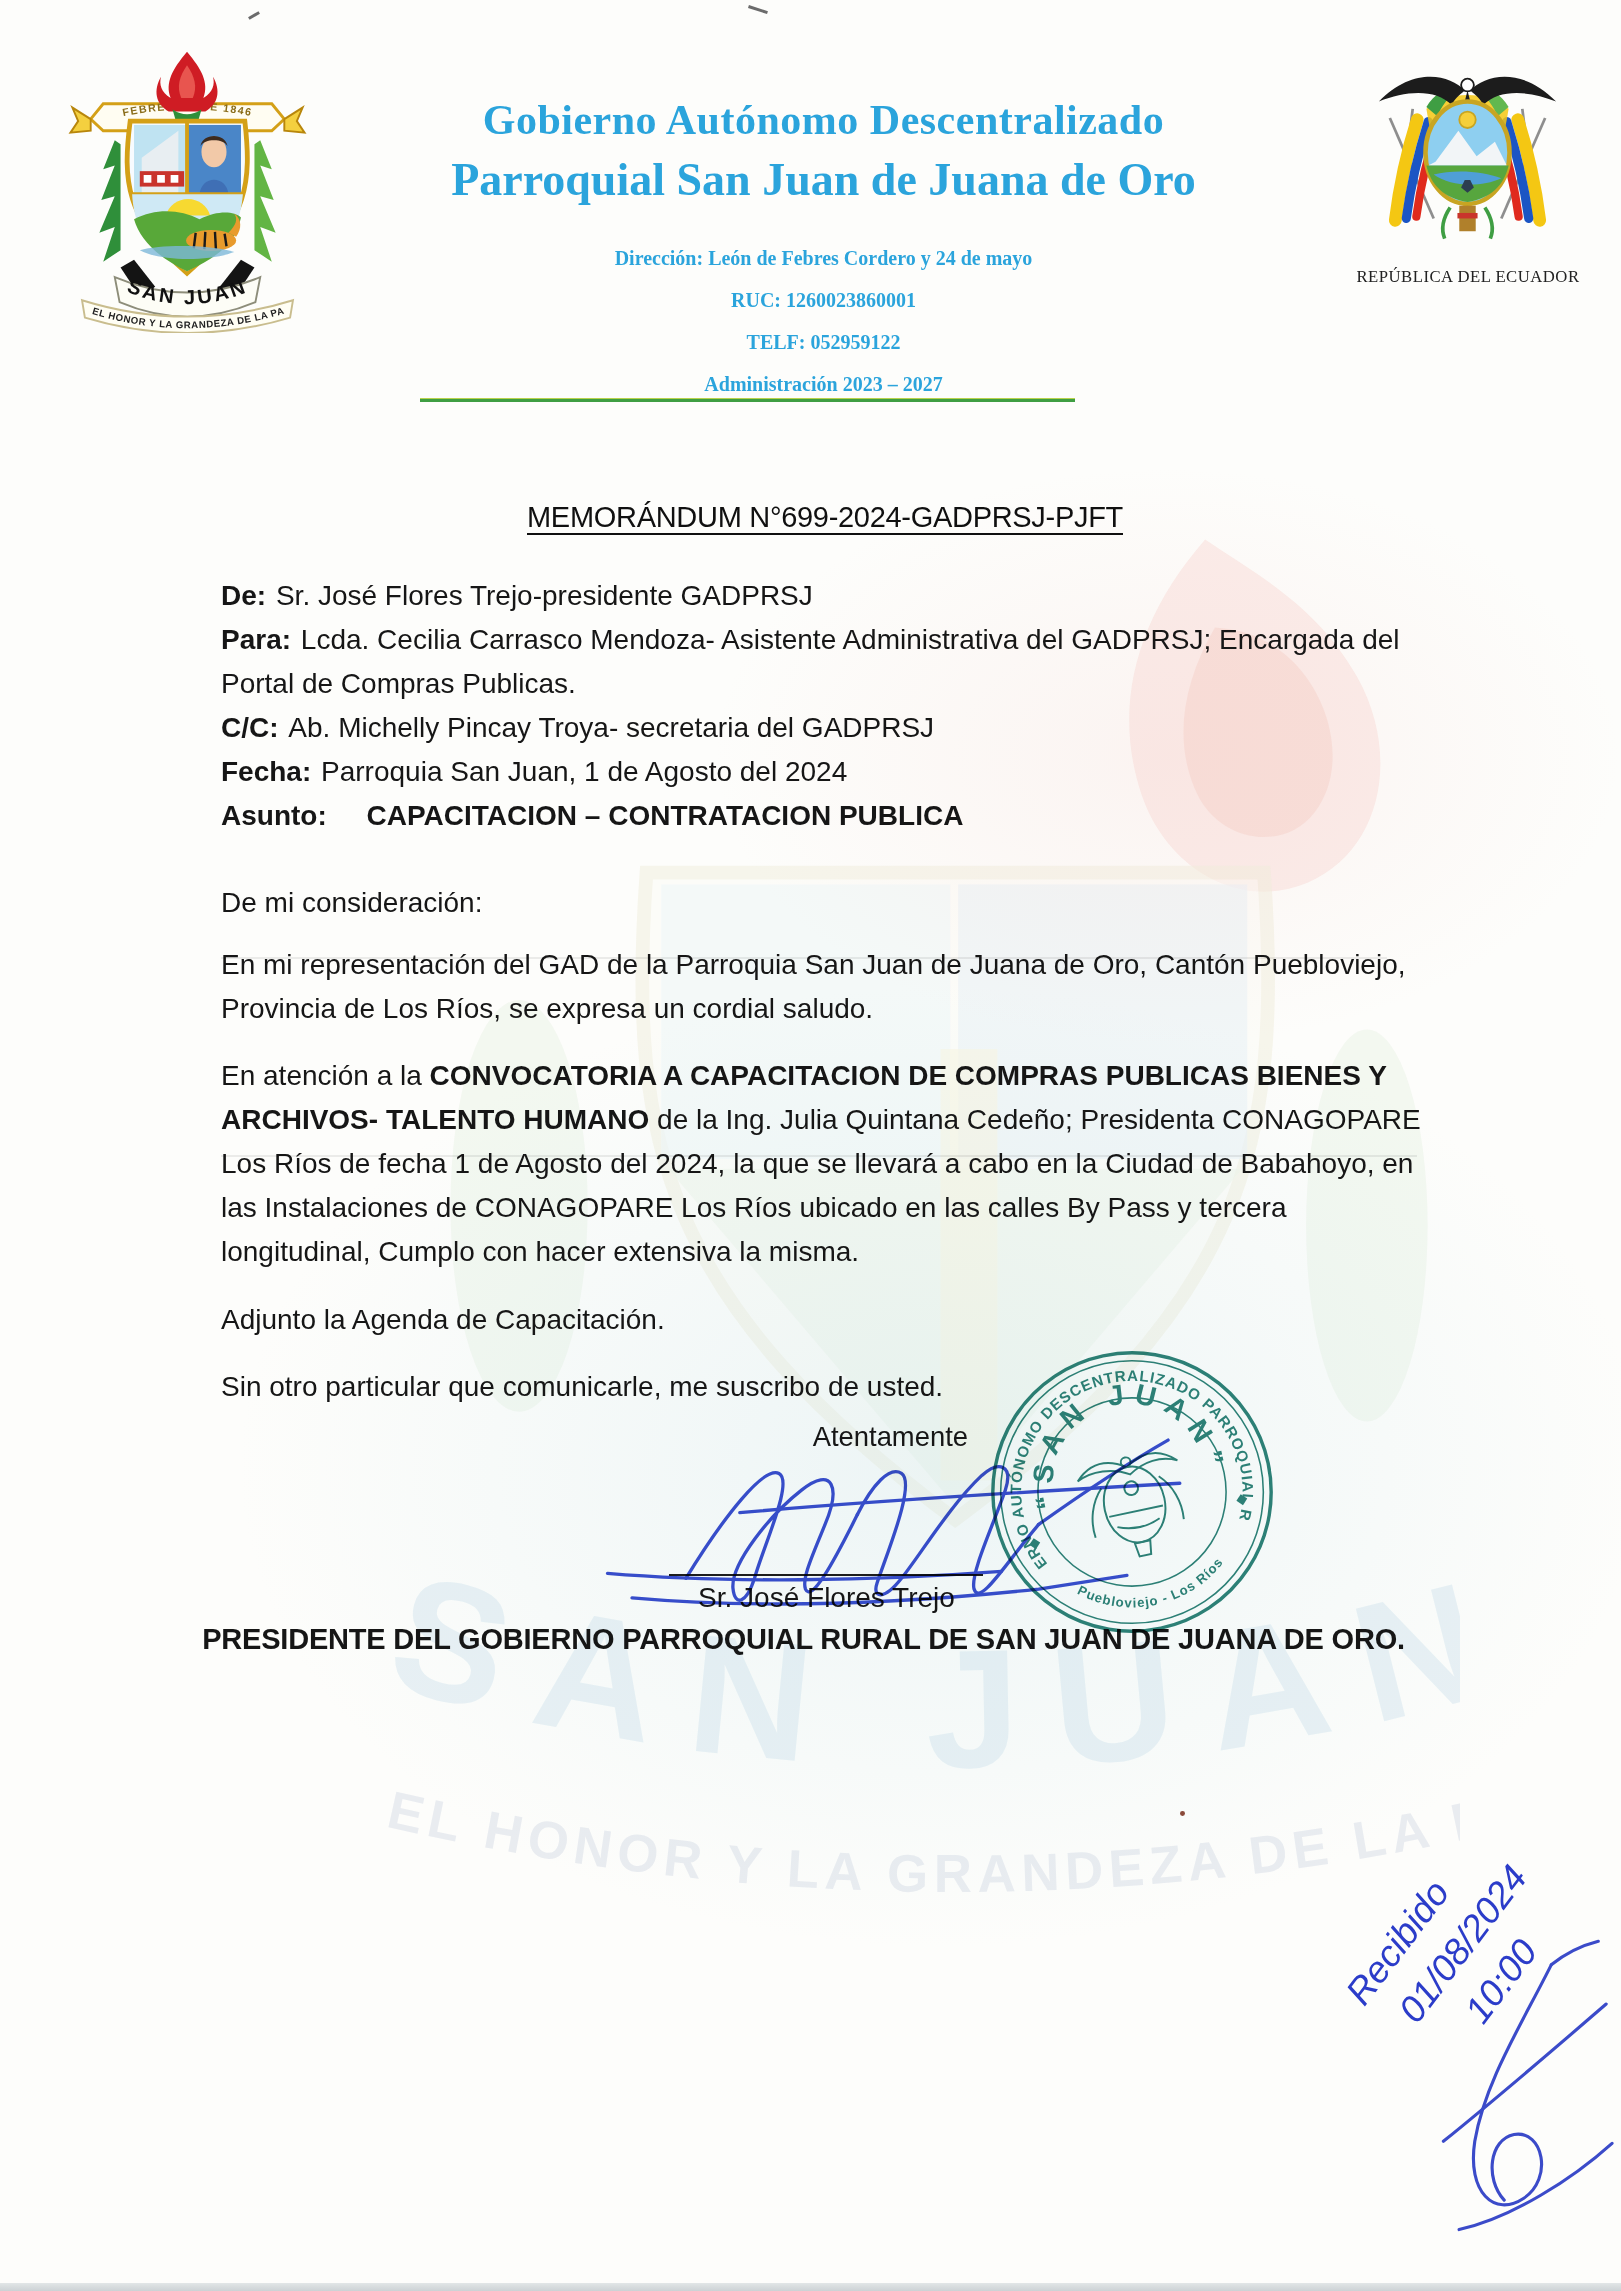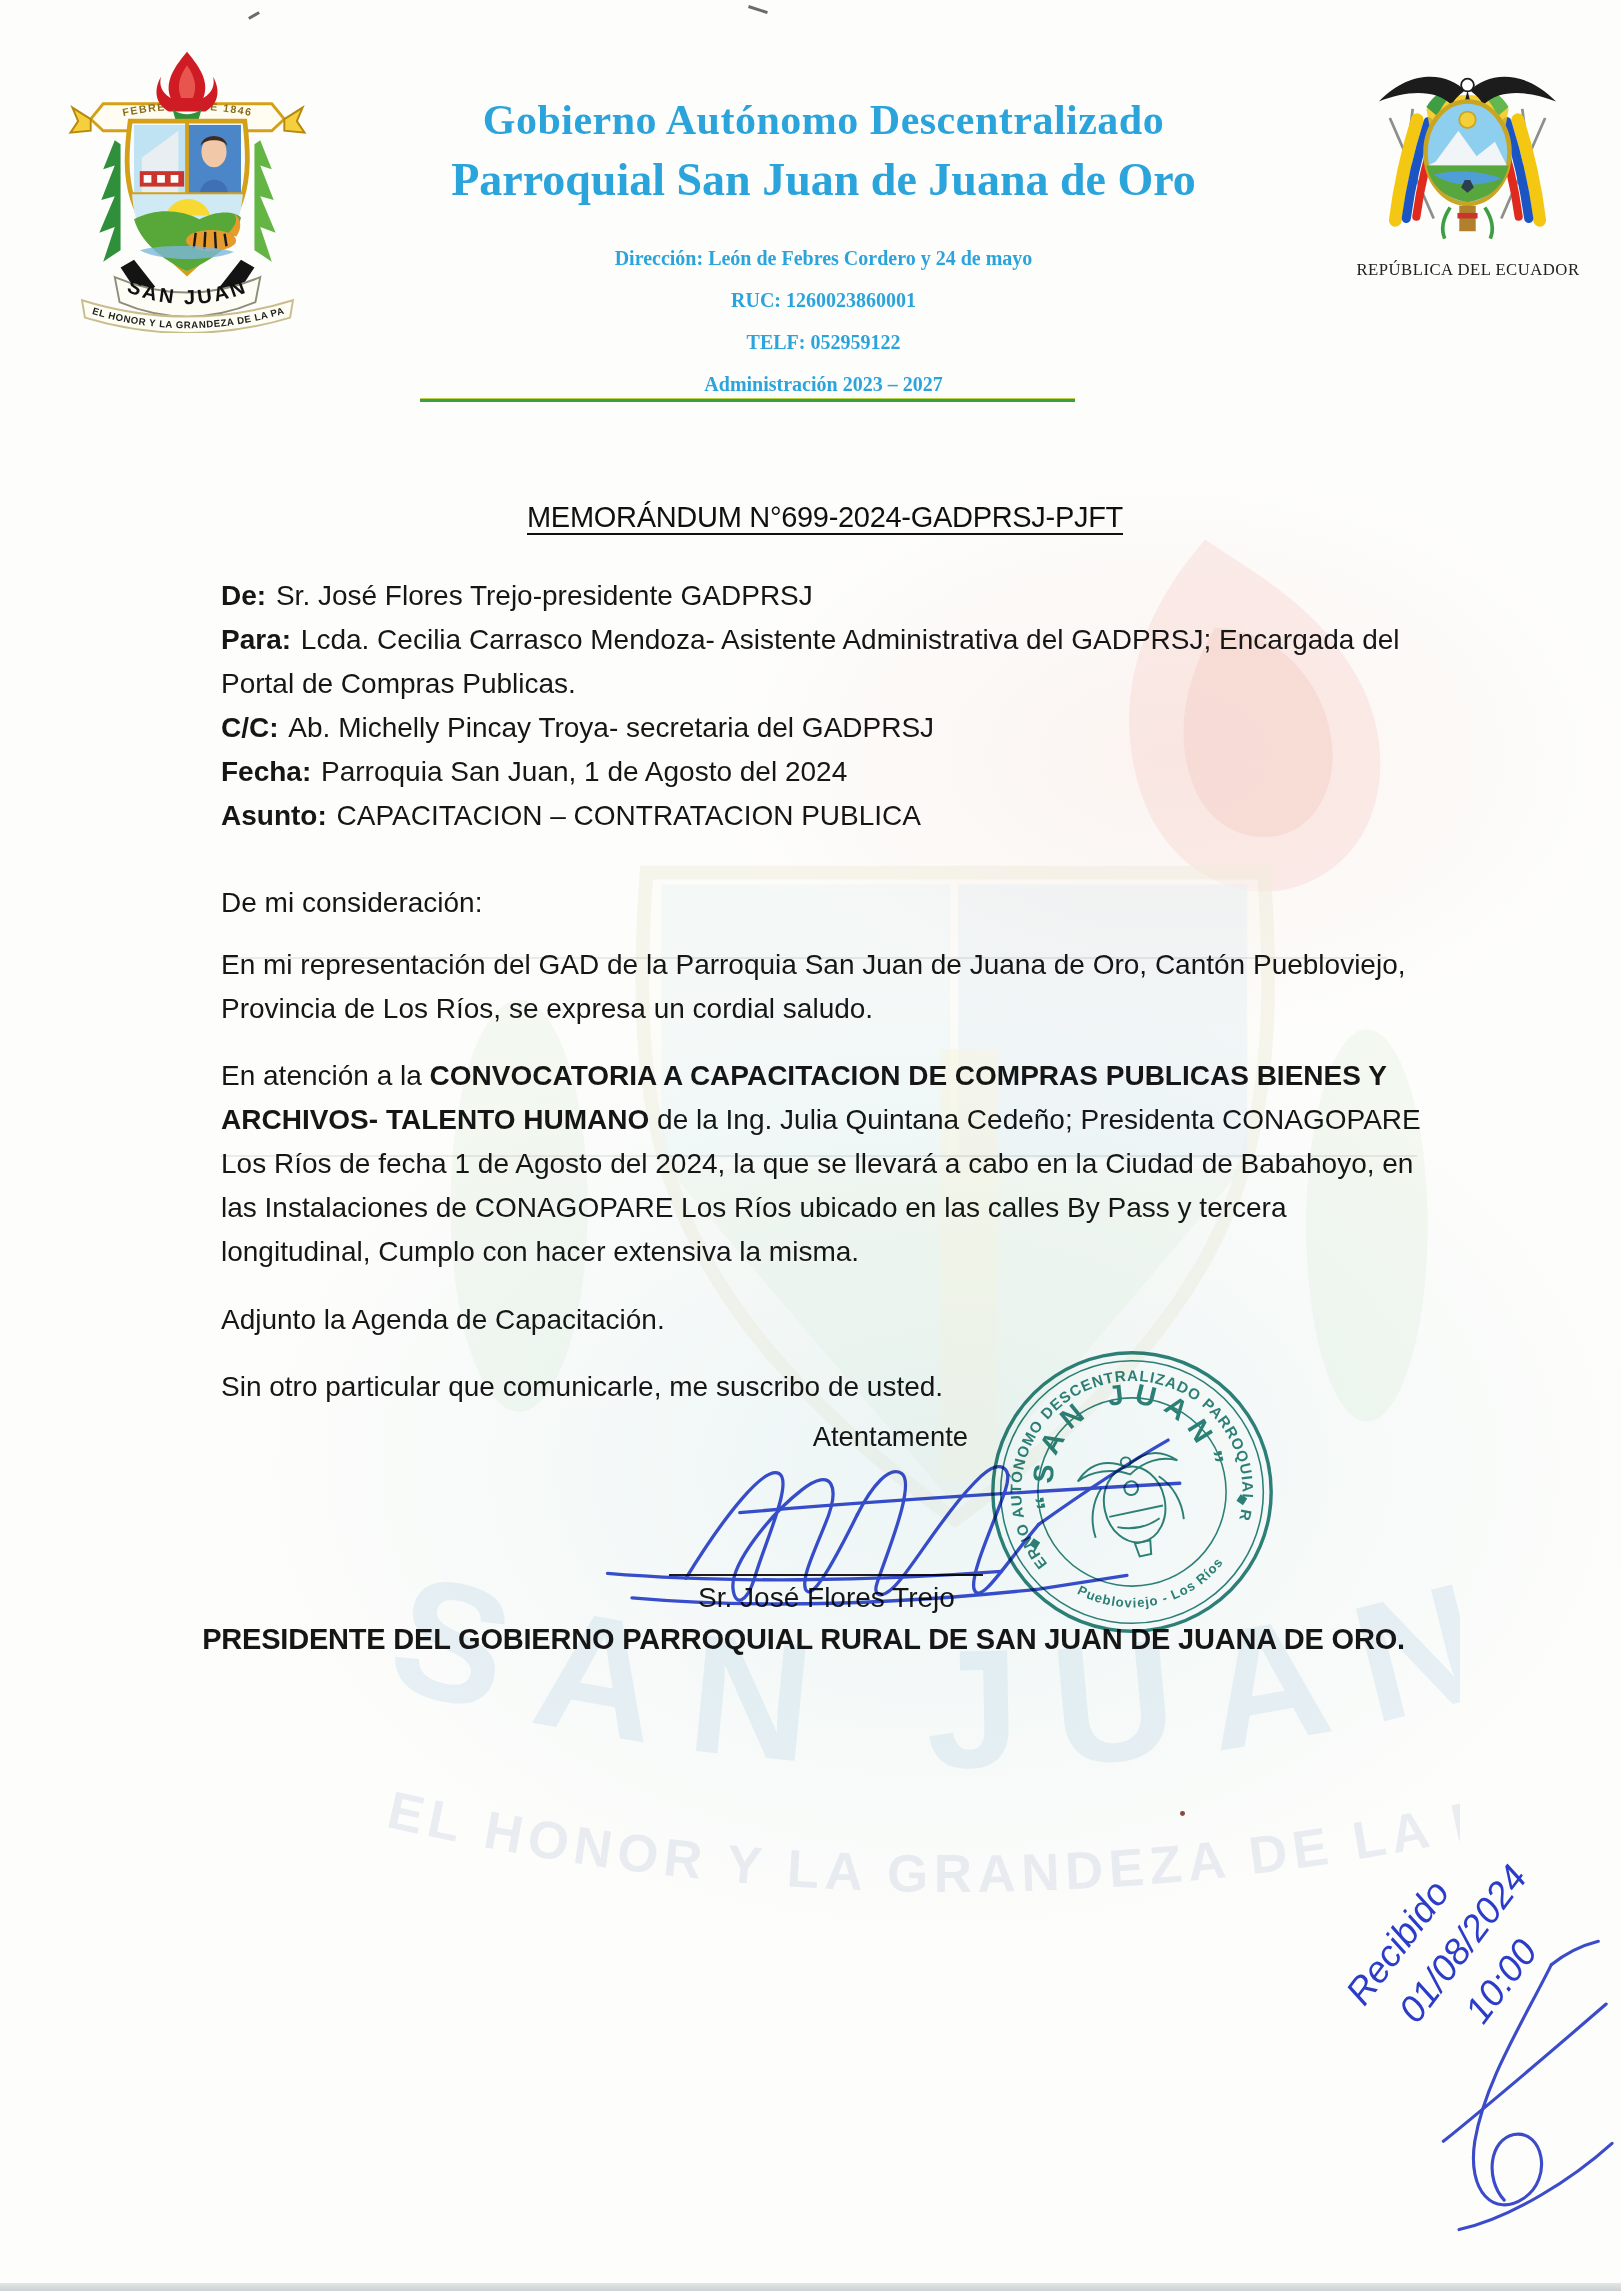--- a/index.html
+++ b/index.html
@@ -24,30 +24,30 @@
   .hdr-center{position:absolute;left:353px;top:90px;width:941px;text-align:center;z-index:2;
     font-family:"Liberation Serif",serif;font-weight:bold;color:#2ba4dc;}
   .hdr-l1{font-size:42px;line-height:61px;letter-spacing:0.5px;}
   .hdr-l2{font-size:46px;line-height:57px;}
   .hdr-sub{font-size:20px;line-height:42px;}
   .hdr-sub.first{margin-top:29px;}
   .hdr-rule{position:absolute;left:420px;top:398px;width:655px;height:3.9px;z-index:2;
     background:linear-gradient(to bottom,#b9d24b 0 1px,#3f9e43 1px 100%);}
   .crest{position:absolute;left:61px;top:44px;z-index:2;}
   .arms{position:absolute;left:1362px;top:54px;z-index:2;}
-  .republic-caption{position:absolute;left:1331px;top:260px;width:274px;text-align:center;z-index:2;
+  .republic-caption{position:absolute;left:1331px;top:267px;width:274px;text-align:center;z-index:2;
     font-family:"Liberation Serif",serif;font-size:16.7px;letter-spacing:0.5px;color:#222;}
 
   
   .memo{position:absolute;left:221px;top:495px;width:1208px;z-index:2;font-size:28px;line-height:44px;}
   .memo-title{text-align:center;font-weight:normal;font-size:29px;letter-spacing:-0.3px;
     text-decoration:underline;text-underline-offset:5.9px;margin:0 0 35px 0;color:#101010;}
   .field{margin:0;}
   .field b{margin-right:9.8px;}
-  .strong{font-weight:normal;}
+  .strong{font-weight:bold;margin-left:30px;}
   .salutation{margin:43px 0 0 0;text-underline-offset:4.9px;}
   .para{margin:17.6px 0 0 0;}
   .para.p2{margin-top:23.5px;}
 
   
   .closing-word{position:absolute;left:689px;top:1421px;width:279px;text-align:right;font-size:27.4px;z-index:2;}
   .sig-svg{position:absolute;left:578px;top:1397px;z-index:4;mix-blend-mode:multiply;}
   .sig-line{position:absolute;left:669px;top:1574px;width:314px;height:2px;background:#1c1c1c;z-index:2;}
   .signer-name{position:absolute;left:655px;top:1582px;width:343px;text-align:center;font-size:28px;z-index:2;}
   .signer-title{position:absolute;left:176px;top:1623px;width:1255px;text-align:center;

